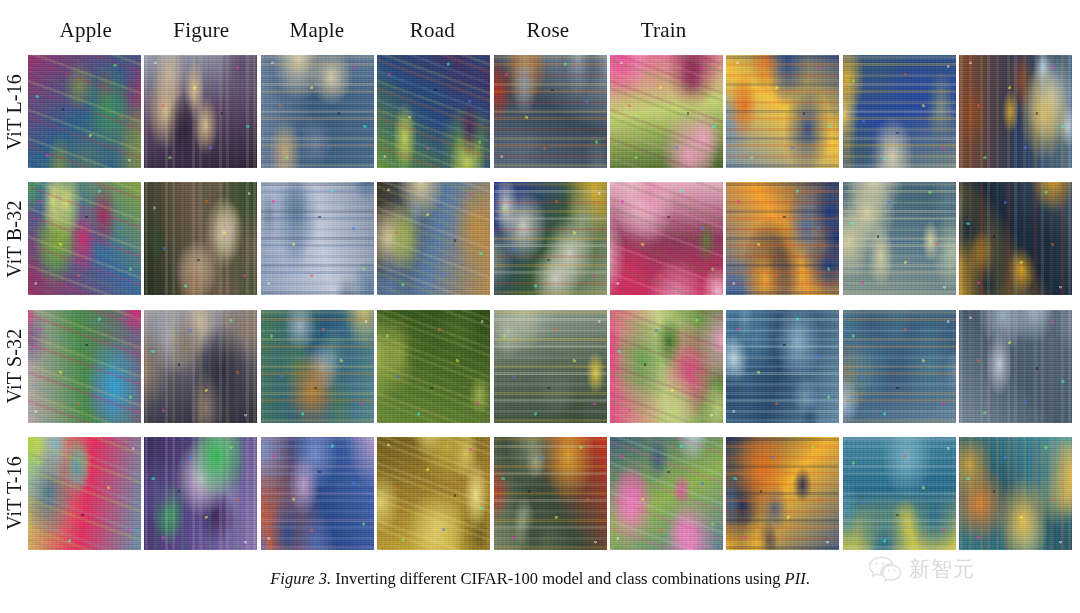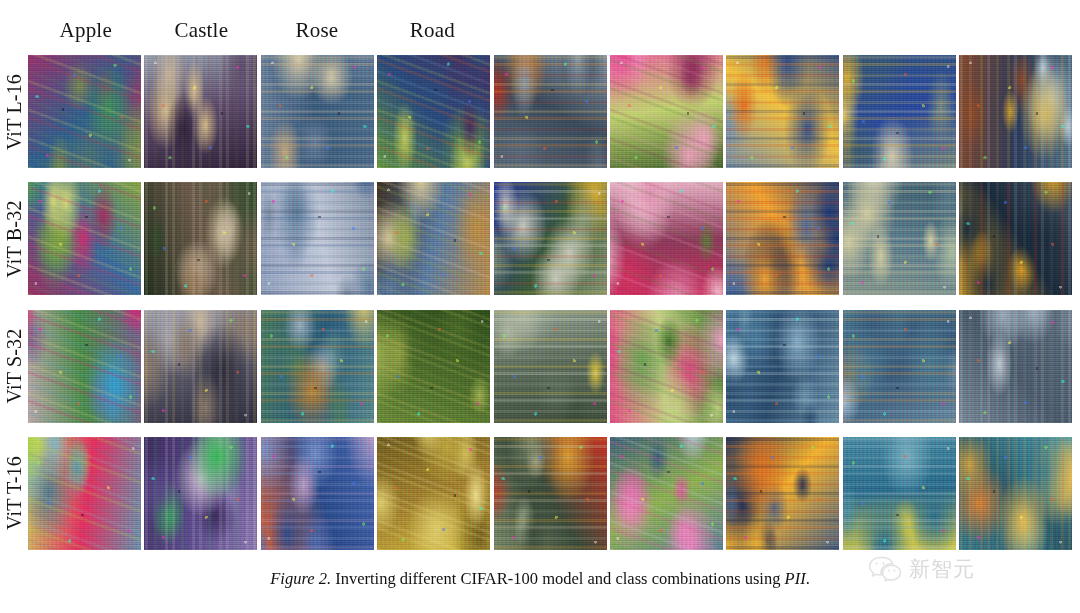--- a/index.html
+++ b/index.html
@@ -168,23 +168,25 @@
   }
   #watermark svg { display: block; }
 </style>
 </head>
 <body>
 
 <div id="figure-root">
 
   <div id="column-headers">
     <div class="col-header">Apple</div>
-    <div class="col-header">Castle</div>
+    <div class="col-header">Figure</div>
+    <div class="col-header">Maple</div>
+    <div class="col-header">Road</div>
     <div class="col-header">Rose</div>
-    <div class="col-header">Road</div>
+    <div class="col-header">Train</div>
   </div>
 
   <div id="row-labels">
     <div class="row-label-slot" style="top:0px;">
       <span class="row-label-text">ViT L-16</span>
     </div>
     <div class="row-label-slot" style="top:127px;">
       <span class="row-label-text">ViT B-32</span>
     </div>
     <div class="row-label-slot" style="top:254px;">
@@ -444,21 +446,21 @@
       <div class="cell">
         <div class="layer" style="background: linear-gradient(41deg, rgb(58, 122, 138) 0%, rgb(42, 90, 106) 48%, rgb(80, 160, 176) 100%);"></div>
         <div class="layer" style="background-image: radial-gradient(30% 54% at 56% 73%, rgb(240, 192, 80) 0%, rgba(240, 192, 80, 0) 70%), radial-gradient(27% 38% at 13% 27%, rgb(208, 160, 64) 0%, rgba(208, 160, 64, 0) 70%), radial-gradient(35% 51% at 70% 33%, rgb(58, 122, 138) 0%, rgba(58, 122, 138, 0) 70%), radial-gradient(24% 42% at 60% 83%, rgb(80, 160, 176) 0%, rgba(80, 160, 176, 0) 70%), radial-gradient(35% 46% at 21% 58%, rgb(224, 128, 48) 0%, rgba(224, 128, 48, 0) 70%), radial-gradient(28% 47% at 95% 37%, rgb(240, 192, 80) 0%, rgba(240, 192, 80, 0) 70%), radial-gradient(35% 54% at 85% 39%, rgb(240, 192, 80) 0%, rgba(240, 192, 80, 0) 70%); opacity: 0.92;"></div>
         <div class="layer" style="background-image: repeating-linear-gradient(90deg, rgba(224, 128, 48, 0.333) 0px, rgba(224, 128, 48, 0.333) 3px, transparent 3px, transparent 7px, rgba(208, 160, 64, 0.267) 7px, rgba(208, 160, 64, 0.267) 10px, transparent 10px, transparent 16px, rgba(240, 192, 80, 0.2) 16px, rgba(240, 192, 80, 0.2) 19px, transparent 19px, transparent 27px); opacity: 0.55;"></div>
         <div class="noise"></div>
         <div class="speckle" style="transform: rotate(270deg);"></div>
       </div>
     </div>
 
   <div id="caption">
-    <span class="fig-label">Figure 2.</span><span>&nbsp;</span><span>Inverting different CIFAR-100 model and class combinations using</span><span>&nbsp;</span><span class="pii">PII</span><span>.</span>
+    <span class="fig-label">Figure 3.</span><span>&nbsp;</span><span>Inverting different CIFAR-100 model and class combinations using</span><span>&nbsp;</span><span class="pii">PII</span><span>.</span>
   </div>
 
   <div id="watermark">
     <span>
       <svg width="34" height="26" viewBox="0 0 34 26" aria-hidden="true">
         <path d="M12.2 1.6C6.3 1.6 1.6 5.5 1.6 10.3c0 2.7 1.5 5.1 3.9 6.7l-1 3.1 3.6-1.8c1.3.4 2.7.6 4.1.6.4 0 .8 0 1.2-.1-.3-.8-.4-1.6-.4-2.4 0-4.8 4.7-8.7 10.5-8.7.4 0 .8 0 1.2.1-.9-3.6-4.9-6.2-9.6-6.2h-2.9z" fill="none" stroke="#dcdcdc" stroke-width="1.5" stroke-linejoin="round"></path>
         <circle cx="8.6" cy="7.6" r="1.15" fill="#dcdcdc"></circle>
         <circle cx="15.4" cy="7.6" r="1.15" fill="#dcdcdc"></circle>
         <path d="M23.6 9.3c-5 0-9 3.3-9 7.4 0 2.3 1.3 4.4 3.3 5.7l-.8 2.6 3.1-1.5c1.1.3 2.2.5 3.4.5 5 0 9-3.3 9-7.4s-4-7.3-9-7.3z" fill="none" stroke="#dcdcdc" stroke-width="1.5" stroke-linejoin="round"></path>
         <circle cx="20.8" cy="14.6" r="1.0" fill="#dcdcdc"></circle>

